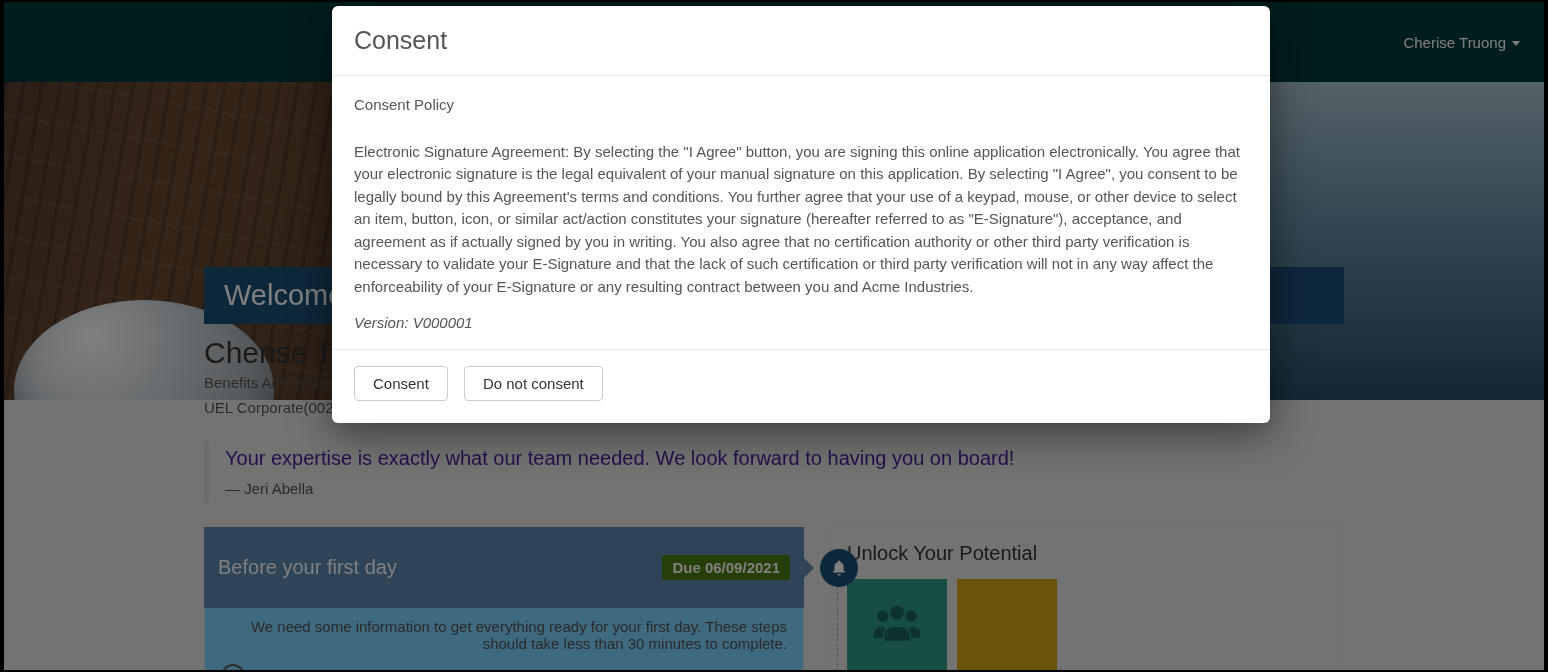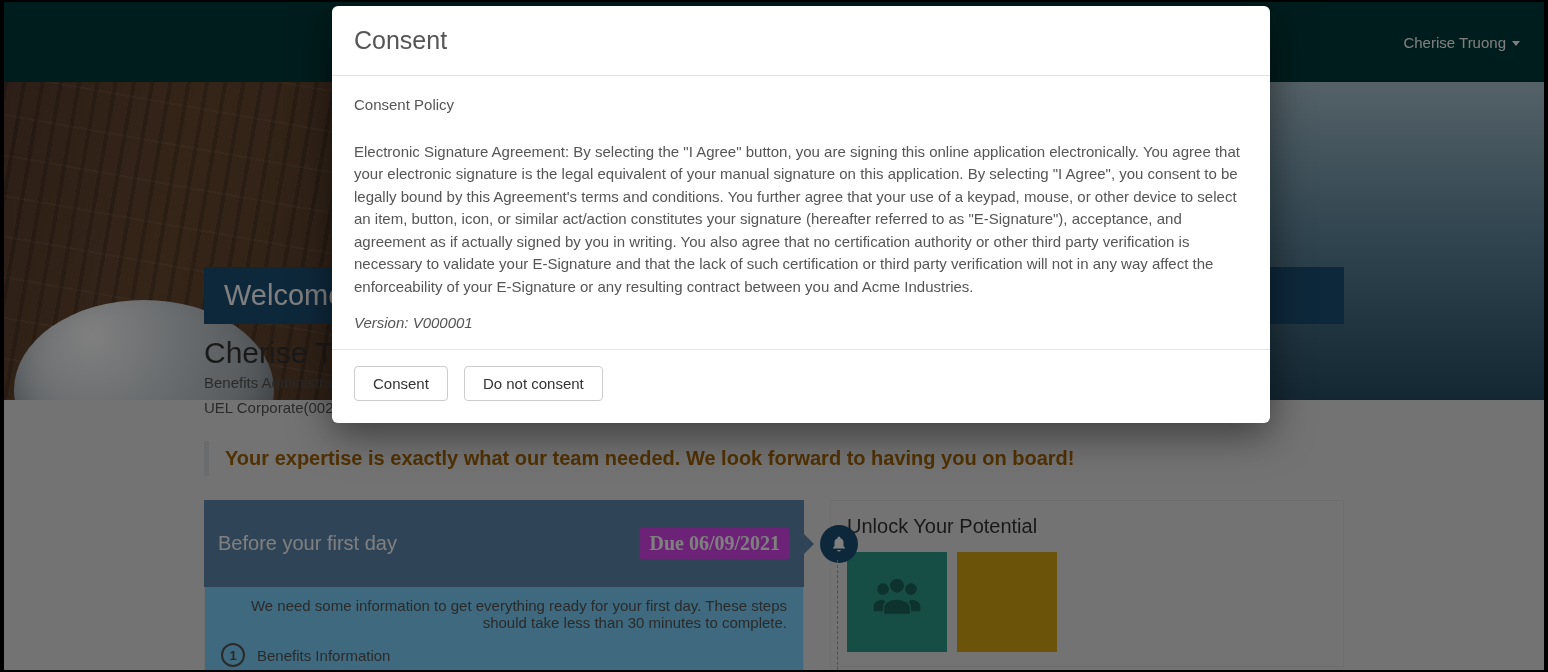--- a/index.html
+++ b/index.html
@@ -23,30 +23,30 @@
 
   
   .content-wrap { position: absolute; top: 265px; left: 0; right: 0; display: flex; justify-content: center; }
   .content { width: 1140px; }
   .welcome-banner { background: #1d5077; color: #fff; font-size: 29px; font-weight: 400; padding: 12px 20px; }
   .person-block { padding: 12px 0 18px 0; }
   .person-name { font-size: 30px; color: #333; font-weight: 400; }
   .person-line { font-size: 15px; color: #555; line-height: 1.5; margin-top: 2px; }
 
   blockquote.quote { border-left: 5px solid #d6d8da; margin: 4px 0 24px 0; padding: 6px 16px; }
-  .quote-text { font-size: 20px; color: #a16207; font-weight: bold; }
+  .quote-text { font-size: 20px; color: #4c1d95; }
   .quote-author { font-size: 15px; color: #555; margin-top: 10px; }
 
   .cols { display: flex; gap: 26px; }
   .col-left { flex: 0 0 600px; position: relative; }
   .col-right { flex: 1; }
 
   
   .card-head { background: #5e89af; color: #fff; display: flex; align-items: center; justify-content: space-between; padding: 28px 14px; font-size: 20px; position: relative; }
-  .due-badge { background: #d946ef; color: #fff; font-size: 20px; font-weight: 600; padding: 4px 10px; border-radius: 3px; position: relative; font-family: Liberation Serif, serif; }
+  .due-badge { background: #4d7c0f; color: #fff; font-size: 15px; font-weight: 600; padding: 4px 10px; border-radius: 3px; position: relative; }
   .card-head::after { content: ""; position: absolute; right: -10px; top: 50%; transform: translateY(-50%); width: 0; height: 0; border-top: 10px solid transparent; border-bottom: 10px solid transparent; border-left: 10px solid #5e89af; }
   .bell-bubble { position: absolute; right: -54px; top: 50%; transform: translateY(-50%); width: 38px; height: 38px; border-radius: 50%; background: #1d5077; display: flex; align-items: center; justify-content: center; }
   .bell-bubble svg { width: 18px; height: 18px; fill: #fff; }
   .vline { position: absolute; right: -34px; top: 60px; width: 0; height: 120px; border-left: 1px dashed #9aa0a6; }
   .card-body { border: 1px solid #ddd; border-top: none; padding: 10px 16px; background: #7dd3fc; font-size: 15px; color: #555; text-align: right; }
   .steps { margin-top: 12px; }
   .step { display: flex; align-items: center; gap: 12px; margin-top: 10px; color: #555; font-size: 15px; }
   .step-num { width: 24px; height: 24px; border: 2px solid #555; border-radius: 50%; display: flex; align-items: center; justify-content: center; font-size: 13px; font-weight: 600; }
 
   
@@ -92,20 +92,21 @@
   <div class="content-wrap">
     <div class="content">
       <div class="welcome-banner">Welcome</div>
       <div class="person-block">
         <div class="person-name">Cherise Truong</div>
         <div class="person-line">Benefits Administrator</div>
         <div class="person-line">UEL Corporate(002)</div>
       </div>
       <blockquote class="quote">
         <div class="quote-text">Your expertise is exactly what our team needed. We look forward to having you on board!</div>
+        <div class="quote-author">— Jeri Abella</div>
       </blockquote>
 
       <div class="cols">
         <div class="col-left">
           <div class="card-head">
             <span>Before your first day</span>
             <span class="due-badge">Due 06/09/2021</span>
             <div class="bell-bubble">
               <svg viewBox="0 0 24 24">
                   <path d="M12 2a2 2 0 0 0-2 2v.3A6 6 0 0 0 6 10v5l-2 2v1h16v-1l-2-2v-5a6 6 0 0 0-4-5.7V4a2 2 0 0 0-2-2zm0 20a2.5 2.5 0 0 0 2.45-2h-4.9A2.5 2.5 0 0 0 12 22z"></path>

